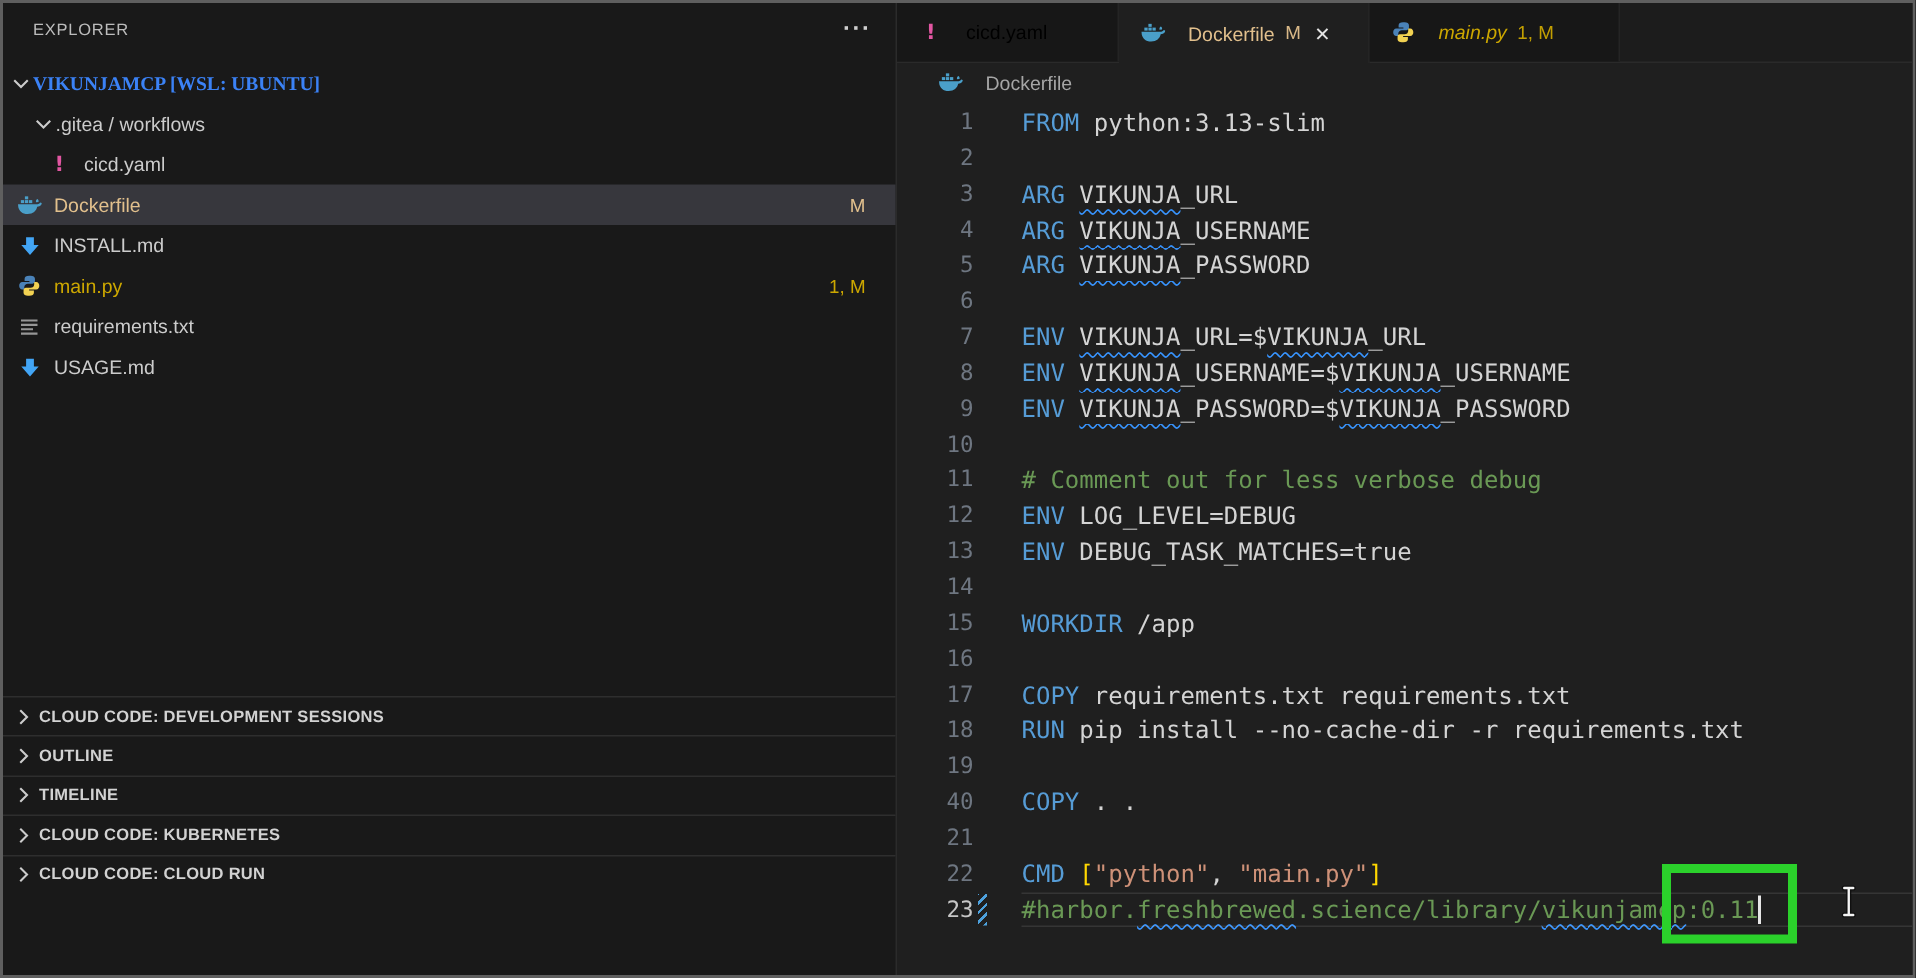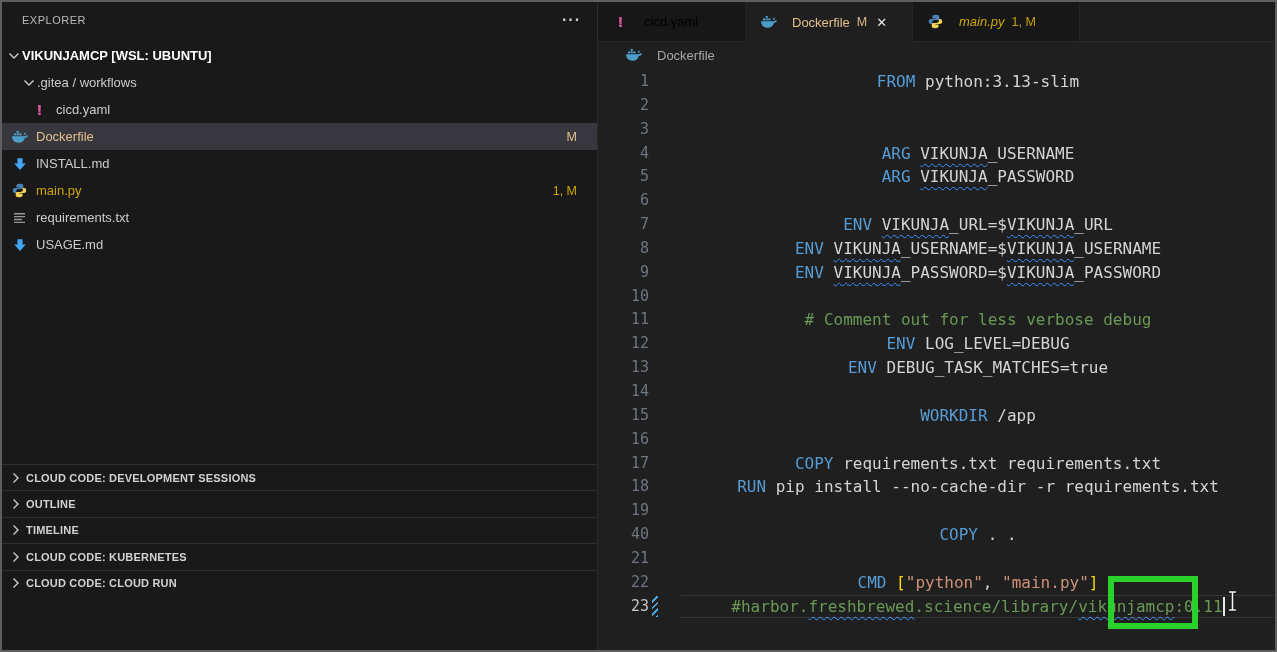--- a/index.html
+++ b/index.html
@@ -8,21 +8,21 @@
     -webkit-font-smoothing:antialiased;}
   
   .sidebar{width:595px;flex:none;background:#191919;border-right:1px solid #2b2b2b;position:relative;color:#ccc;}
   .sb-header{display:flex;align-items:center;height:36px;padding:0 16px 0 20px;font-size:11px;
     letter-spacing:.5px;color:#bcbcbc;}
   .more{margin-left:auto;color:#cfcfcf;font-size:16px;font-weight:700;letter-spacing:1px;cursor:pointer;line-height:10px;}
   .tree{position:absolute;top:40px;left:0;right:0;}
   .row{display:flex;align-items:center;height:27px;font-size:13px;color:#cccccc;cursor:pointer;white-space:nowrap;}
   .row.selected{background:var(--selection-bg);}
   .row.root{padding-left:3px;}
-  .row.root .label{font-weight:700;color:#ffffff;}
+  .row.root .label{font-weight:700;color:#3b82f6;font-family:Liberation Serif, serif;}
   .row.folder{padding-left:18px;}
   .row.d1{padding-left:8px;}
   .row.d2{padding-left:28px;}
   .twisty{width:17px;height:16px;display:flex;align-items:center;justify-content:center;flex:none;}
   .ficon{width:19px;height:16px;display:flex;align-items:center;justify-content:center;flex:none;margin-right:7px;}
   .row .label{margin-right:6px;}
   .badge{margin-left:auto;padding-right:20px;font-size:12.5px;}
   .c-modified{color:var(--modified);}
   .c-warning{color:var(--warning);}
   .exclaim{color:var(--gitea-pink);font-weight:700;font-size:14px;font-family:"DejaVu Sans",sans-serif;}
@@ -50,21 +50,21 @@
     font-family:"DejaVu Sans Mono","Liberation Mono",monospace;font-size:16px;}
   .codelines{position:absolute;top:2px;left:0;right:0;}
   .line{display:flex;height:23.85px;line-height:23.85px;position:relative;white-space:pre;}
   .line.current::before{content:"";position:absolute;left:83px;right:0;top:0;bottom:0;box-sizing:border-box;
     border-top:1px solid rgba(255,255,255,.10);border-bottom:1px solid rgba(255,255,255,.10);pointer-events:none;}
   .ln{width:51px;flex:none;text-align:right;color:#6e7681;font-size:15px;}
   .ln.activeln{color:#c6c6c6;}
   .gut{width:32px;flex:none;position:relative;}
   .mod{position:absolute;left:3px;top:1px;bottom:1px;width:6px;
     background:repeating-linear-gradient(315deg,#4da1dd 0 1.8px,rgba(0,0,0,0) 1.8px 4.6px);}
-  .txt{flex:1;text-align:center;}
+  .txt{flex:1;}
   .kw{color:var(--keyword);}
   .pl{color:var(--plain);}
   .cm{color:var(--comment);}
   .st{color:var(--string);}
   .br{color:var(--bracket);}
   .sq{text-decoration:underline wavy var(--squiggle);text-decoration-thickness:1px;text-underline-offset:4px;}
   .caret{display:inline-block;width:2px;height:19px;background:#e6e6e6;vertical-align:-4px;}
   
   .annot{position:absolute;box-sizing:border-box;border:6px solid var(--annotation-green);z-index:8;pointer-events:none;}
   .mouse{position:absolute;z-index:9;pointer-events:none;}
@@ -241,21 +241,21 @@
               <path d="M1 6.2h12.3c1.3 0 2.2-.5 2.5-1.2l1 .4c.1.9-.6 2.3-3 2.5-.6 2.8-2.7 4.8-6.4 4.8-3.6 0-5.6-2.3-6.2-4.6z"></path>
             </svg>
           </span>
         <span>Dockerfile</span>
       </span>
     </div>
     <div class="editor">
       <div class="codelines" id="code-lines">
           <div class="line"><span class="ln">1</span><span class="gut"></span><span class="txt"><span class="kw">FROM</span><span class="pl"> python:3.13-slim</span></span></div>
           <div class="line"><span class="ln">2</span><span class="gut"></span><span class="txt"></span></div>
-          <div class="line"><span class="ln">3</span><span class="gut"></span></div>
+          <div class="line"><span class="ln">3</span><span class="gut"></span><span class="txt"><span class="kw">ARG</span><span class="pl"> </span><span class="pl sq">VIKUNJA</span><span class="pl">_URL</span></span></div>
           <div class="line"><span class="ln">4</span><span class="gut"></span><span class="txt"><span class="kw">ARG</span><span class="pl"> </span><span class="pl sq">VIKUNJA</span><span class="pl">_USERNAME</span></span></div>
           <div class="line"><span class="ln">5</span><span class="gut"></span><span class="txt"><span class="kw">ARG</span><span class="pl"> </span><span class="pl sq">VIKUNJA</span><span class="pl">_PASSWORD</span></span></div>
           <div class="line"><span class="ln">6</span><span class="gut"></span><span class="txt"></span></div>
           <div class="line"><span class="ln">7</span><span class="gut"></span><span class="txt"><span class="kw">ENV</span><span class="pl"> </span><span class="pl sq">VIKUNJA</span><span class="pl">_URL=$</span><span class="pl sq">VIKUNJA</span><span class="pl">_URL</span></span></div>
           <div class="line"><span class="ln">8</span><span class="gut"></span><span class="txt"><span class="kw">ENV</span><span class="pl"> </span><span class="pl sq">VIKUNJA</span><span class="pl">_USERNAME=$</span><span class="pl sq">VIKUNJA</span><span class="pl">_USERNAME</span></span></div>
           <div class="line"><span class="ln">9</span><span class="gut"></span><span class="txt"><span class="kw">ENV</span><span class="pl"> </span><span class="pl sq">VIKUNJA</span><span class="pl">_PASSWORD=$</span><span class="pl sq">VIKUNJA</span><span class="pl">_PASSWORD</span></span></div>
           <div class="line"><span class="ln">10</span><span class="gut"></span><span class="txt"></span></div>
           <div class="line"><span class="ln">11</span><span class="gut"></span><span class="txt"><span class="cm"># Comment out for less verbose debug</span></span></div>
           <div class="line"><span class="ln">12</span><span class="gut"></span><span class="txt"><span class="kw">ENV</span><span class="pl"> LOG_LEVEL=DEBUG</span></span></div>
           <div class="line"><span class="ln">13</span><span class="gut"></span><span class="txt"><span class="kw">ENV</span><span class="pl"> DEBUG_TASK_MATCHES=true</span></span></div>

